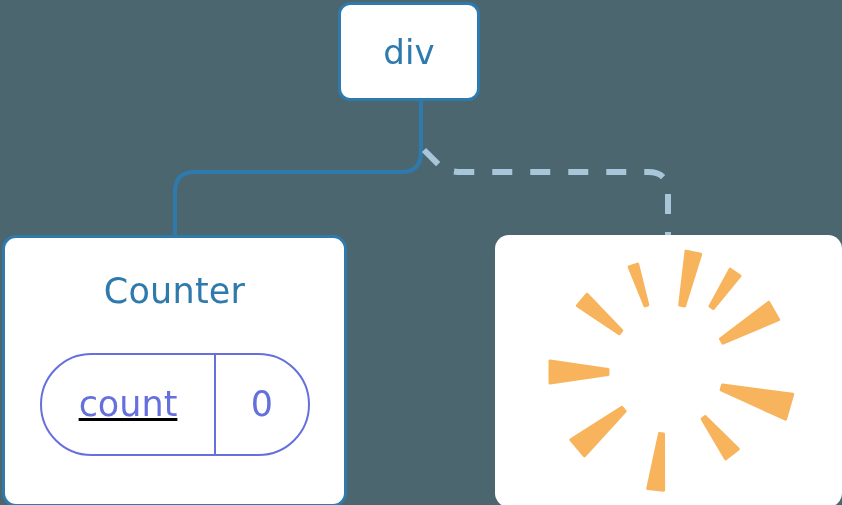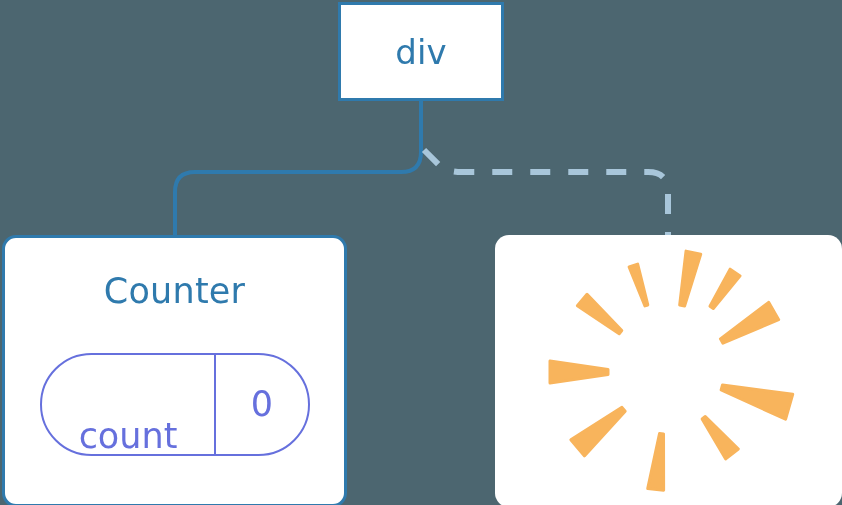--- a/index.html
+++ b/index.html
@@ -32,23 +32,23 @@
     box-sizing: border-box;
   }
   .node.bordered {
     border: 3px solid #2f7aad;
   }
 
   
   #node-div {
     left: 338px;
     top: 2px;
-    width: 166px;
+    width: 142px;
     height: 99px;
-    border-radius: 0;
+    border-radius: 12px;
     display: flex;
     align-items: center;
     justify-content: center;
   }
   .node-title {
     color: #2f7aad;
     font-size: 34px;
     font-weight: 400;
     line-height: 1;
     letter-spacing: 0.2px;
@@ -79,24 +79,25 @@
     border: 2.5px solid #6670dd;
     border-radius: 52px;
     box-sizing: border-box;
     display: flex;
     align-items: stretch;
     background: #ffffff;
   }
   .pill-key {
     flex: 0 0 174px;
     display: flex;
-    align-items: flex-end;
+    align-items: center;
     justify-content: center;
     border-right: 2.5px solid #6670dd;
     box-sizing: border-box;
+    text-decoration: underline;
   }
   .pill-val {
     flex: 1 1 auto;
     display: flex;
     align-items: center;
     justify-content: center;
   }
   .pill-text {
     color: #6670dd;
     font-size: 35px;

